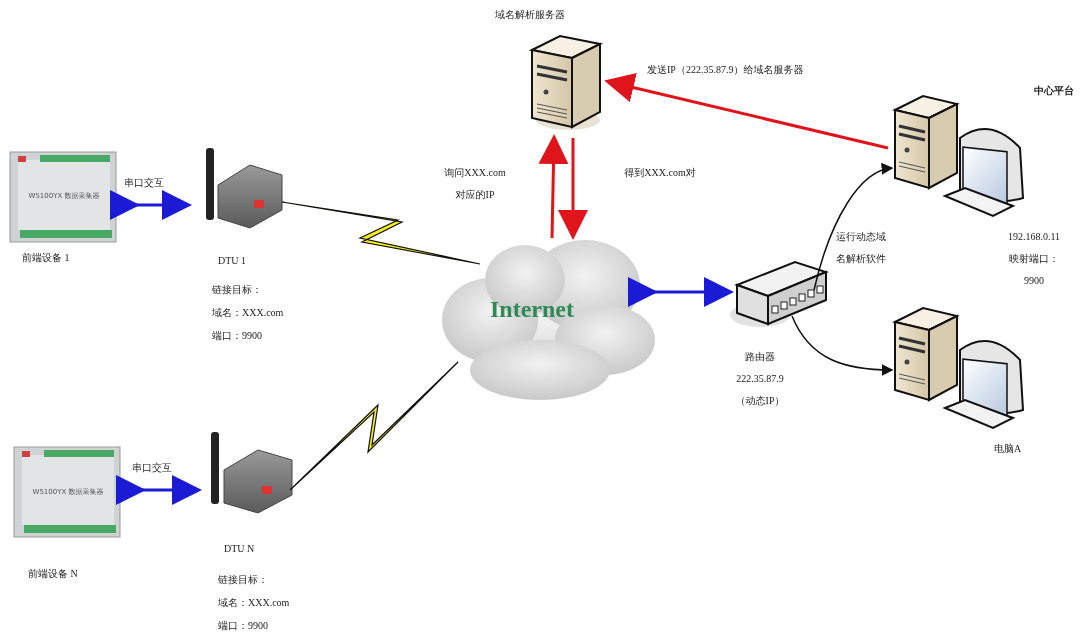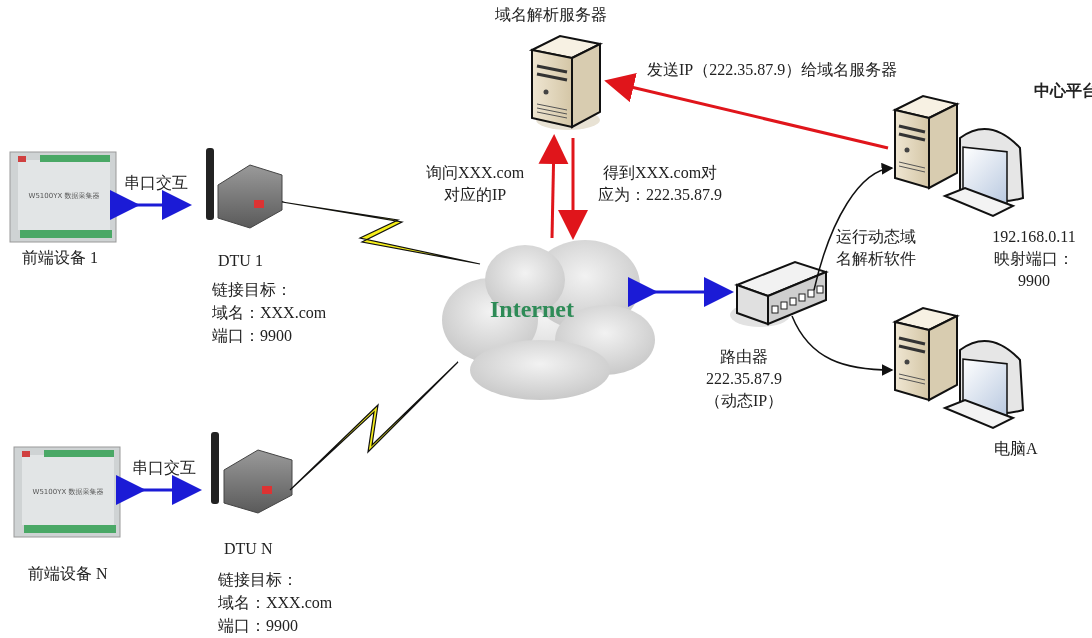--- a/index.html
+++ b/index.html
@@ -1,18 +1,18 @@
 <!DOCTYPE html>
 <html><head>
 <meta charset="utf-8">
 <style>
   html, body { margin:0; padding:0; background:#ffffff; }
   body { width:1092px; height:638px; position:relative; overflow:hidden;
          font-family:"DejaVu Serif","Liberation Serif", serif; color:#222; }
-  .lbl { position:absolute; font-size:16px; line-height:22px; white-space:nowrap;
+  .lbl { position:absolute; font-size:10px; line-height:22px; white-space:nowrap;
          font-family:"Liberation Serif","DejaVu Serif", serif; color:#222; }
   .c { text-align:center; }
   .bold { font-weight:bold; }
   svg.layer { position:absolute; left:0; top:0; }
   .inet { position:absolute; left:490px; top:296px; font-size:24px; font-weight:bold;
           color:#2e8b57; font-family:"Liberation Serif","DejaVu Serif", serif; }
 </style>
 </head>
 <body>
 
@@ -161,35 +161,34 @@
 
 <div class="lbl" style="left:495px;top:4px;">域名解析服务器</div>
 <div class="lbl" style="left:627px;top:59px;margin-left:20px;">发送IP（222.35.87.9）给域名服务器</div>
 
 <div class="lbl c" style="left:415px;top:162px;width:120px;">
   <div>询问XXX.com</div>
   <div>对应的IP</div>
 </div>
 <div class="lbl c" style="left:585px;top:162px;width:150px;">
   <div>得到XXX.com对</div>
-  <div>应为：222.35.87.9</div>
 </div>
 
 <div class="lbl bold" style="left:990px;top:80px;margin-left:44px;">中心平台</div>
 <div class="lbl" style="left:836px;top:226px;">
   <div>运行动态域</div>
   <div>名解析软件</div>
 </div>
 <div class="lbl c" style="left:984px;top:226px;width:100px;">
   <div>192.168.0.11</div>
   <div>映射端口：</div>
   <div>9900</div>
 </div>
 
-<div class="lbl c" style="left:684px;top:346px;width:120px;">
+<div class="lbl c" style="left:700px;top:346px;width:120px;">
   <div>路由器</div>
   <div>222.35.87.9</div>
   <div>（动态IP）</div>
 </div>
 
 <div class="lbl" style="left:994px;top:438px;">电脑A</div>
 
 <div class="inet">Internet</div>
 
 <div class="lbl" style="left:22px;top:247px;">前端设备 1</div>

